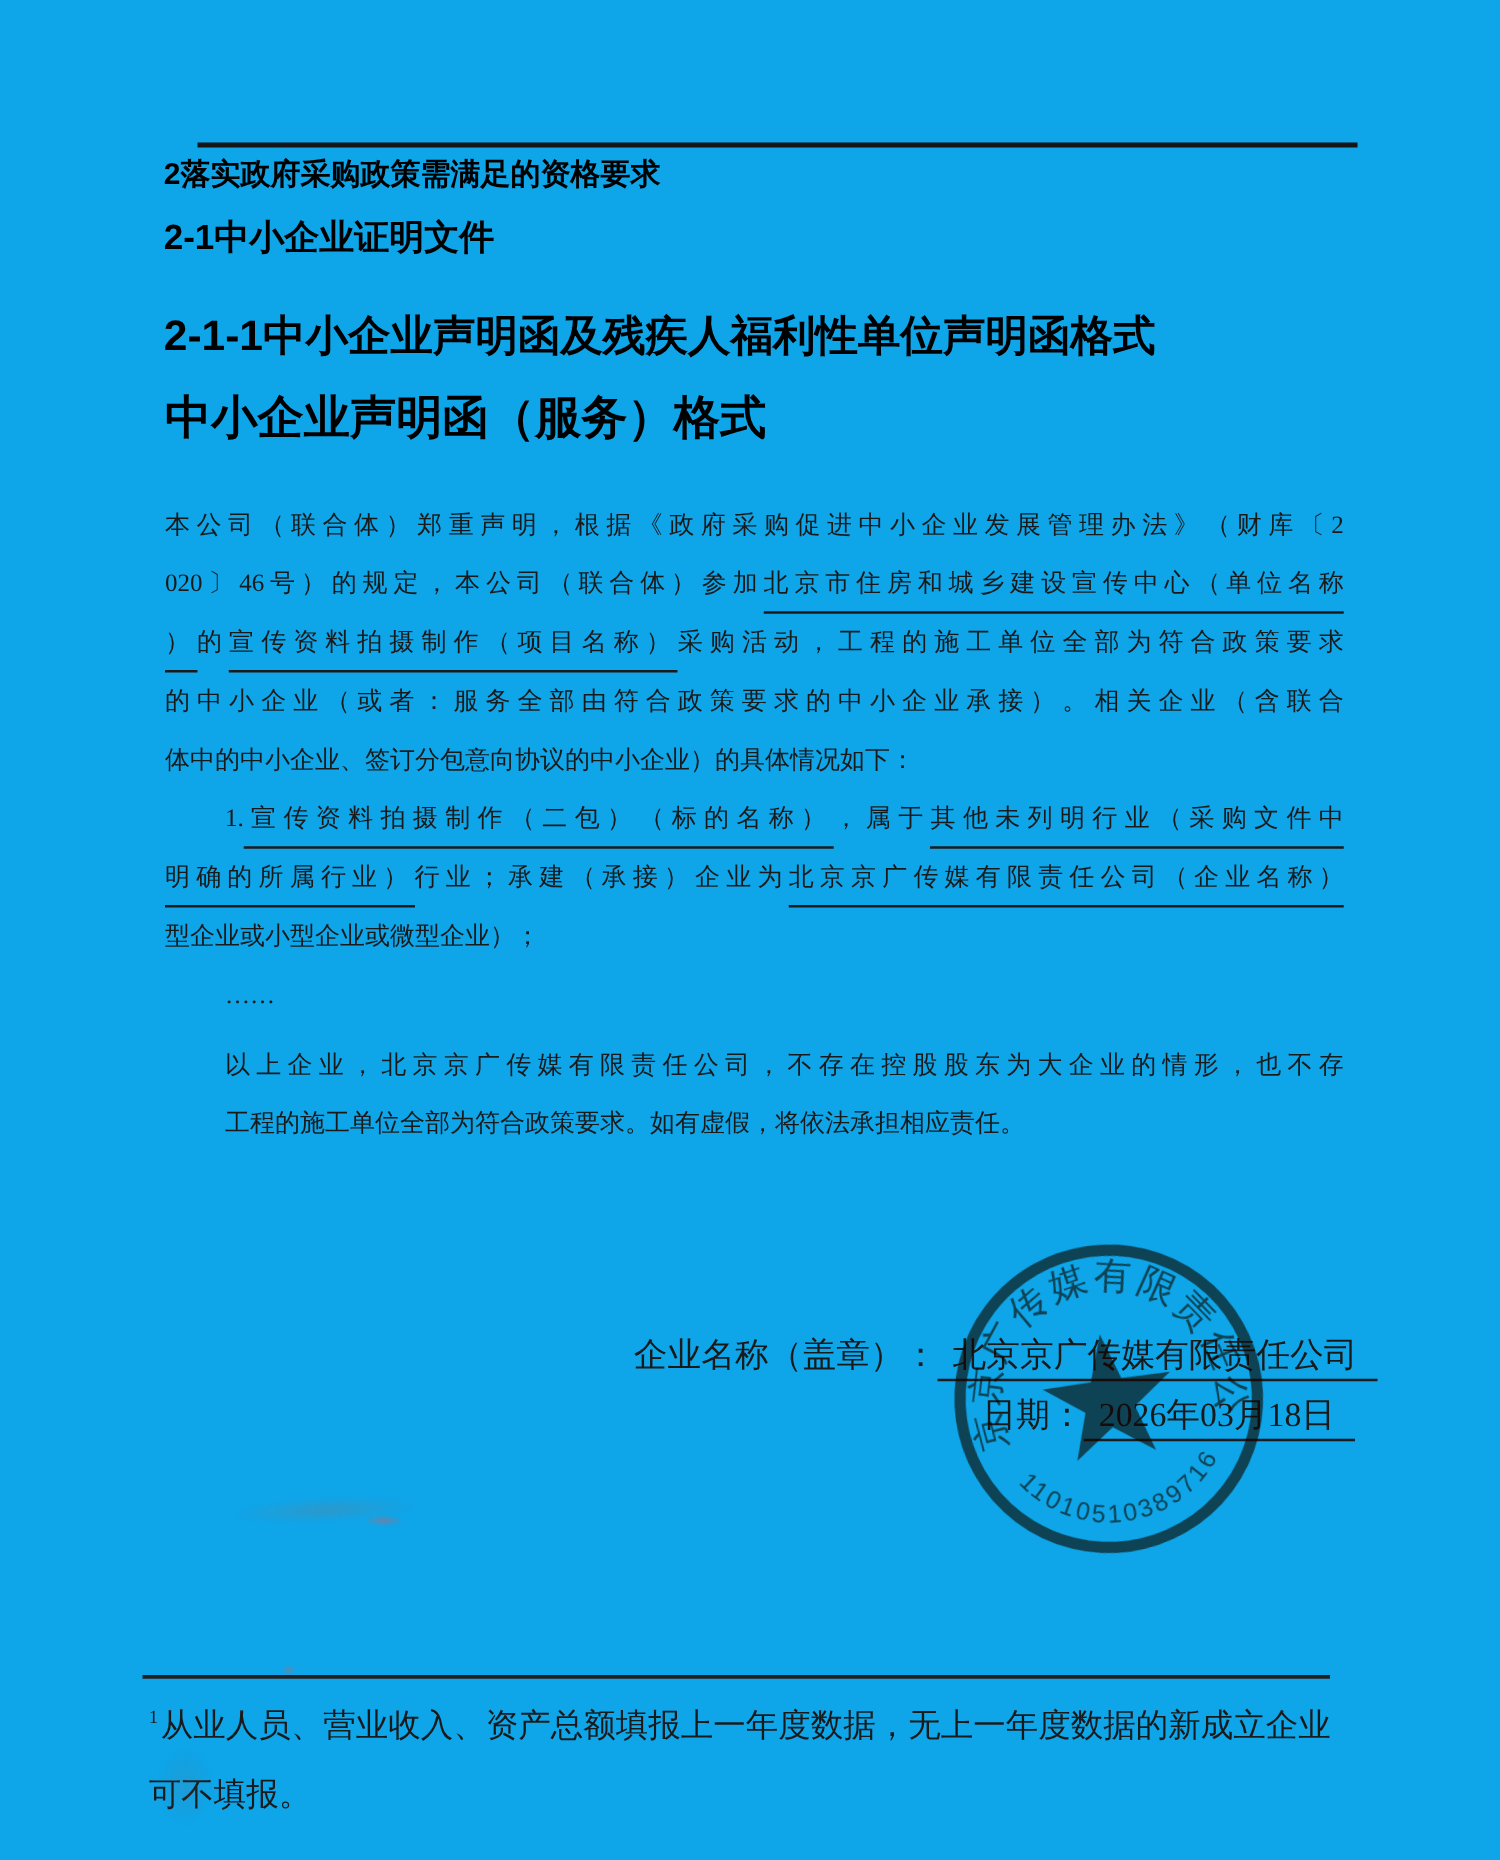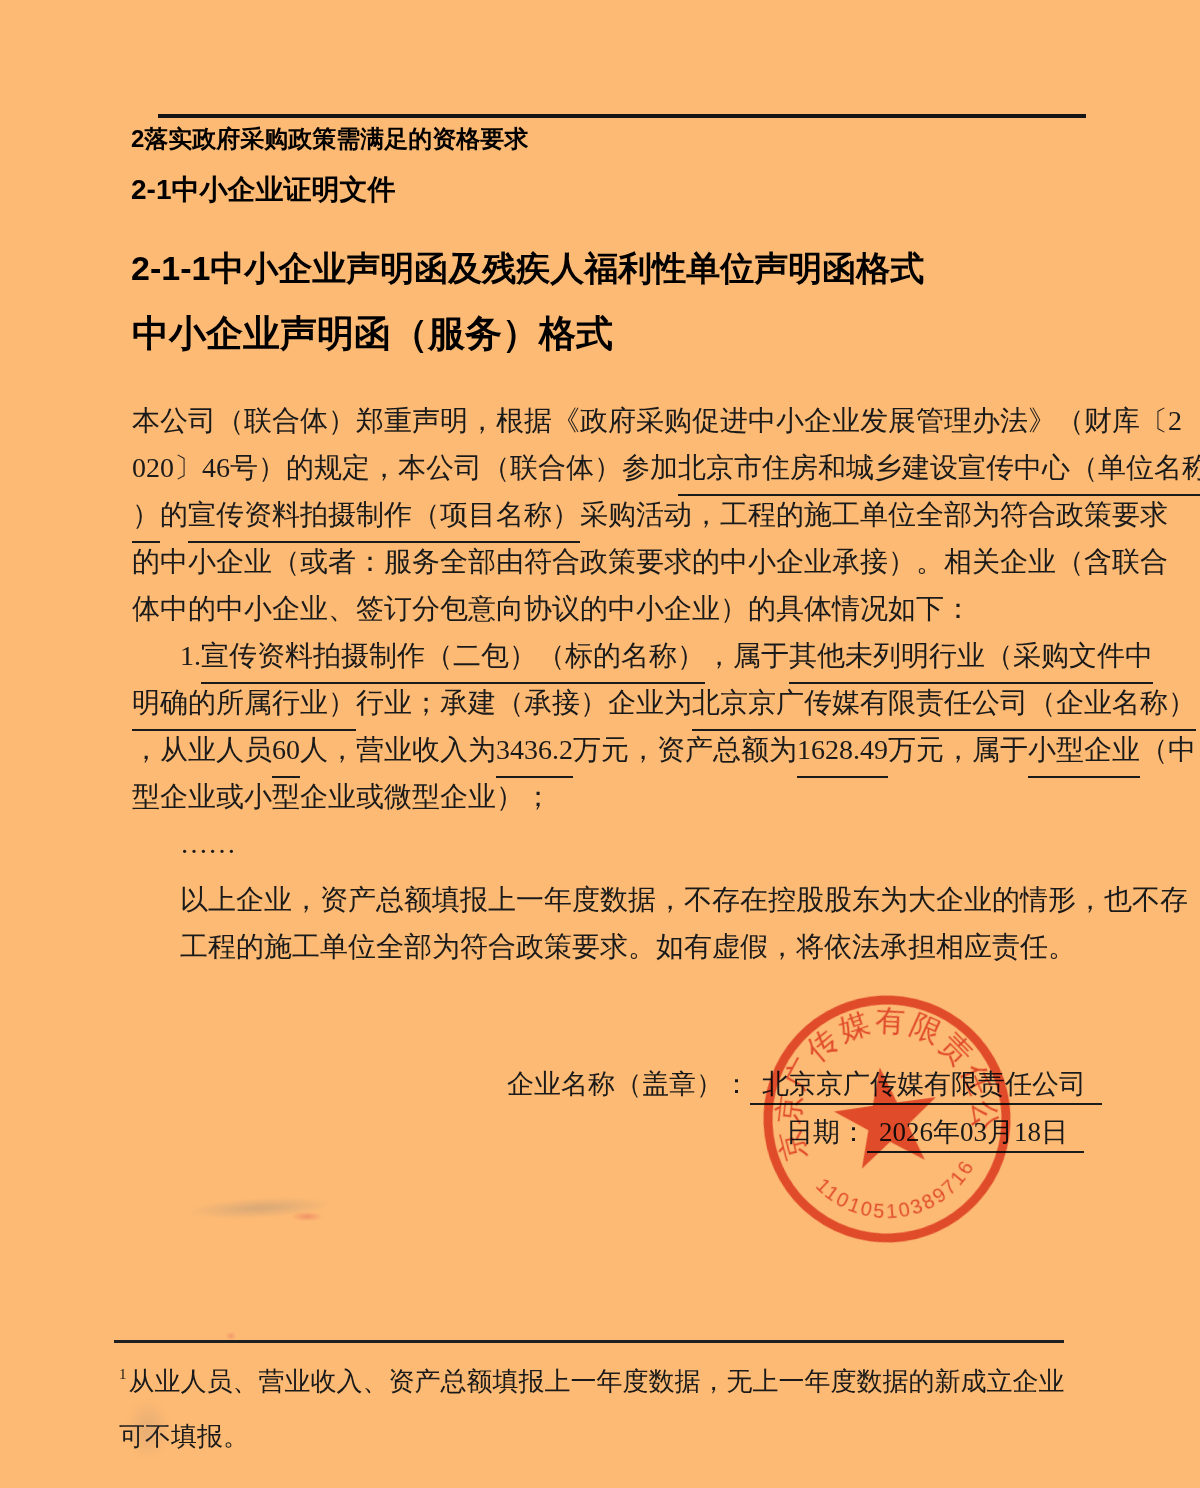--- a/index.html
+++ b/index.html
@@ -1,20 +1,20 @@
 <!DOCTYPE html>
 <html style="--seal-color: #dc4538;"><head>
 <meta charset="utf-8">
 <style>
   html,body{margin:0;padding:0;background:#888;}
   .page{
     position:relative;
     width:1200px;height:1488px;
     margin:0 auto;
-    background:#fdba74;
+    background:#0ea5e9;
     overflow:hidden;
     font-family:"Liberation Serif","DejaVu Serif",serif;
     color:#1a1a1a;
   }
   .rule-top{
     position:absolute;left:158px;top:114px;width:928px;height:4px;
     background:#151515;
   }
   .sec-h{
     position:absolute;left:131px;
@@ -25,21 +25,21 @@
   #h2{top:171px;font-size:28px;}
   #h3{top:234px;font-size:34px;margin-top:12px;}
   .doc-title{
     position:absolute;left:132px;top:309px;width:943px;
     text-align:left;
     font-family:"Liberation Sans","DejaVu Sans",sans-serif;
     font-weight:700;font-size:37px;color:#000;
   }
   .body-text{
     position:absolute;left:132px;top:397px;width:943px;
-    font-size:28px;line-height:47px;font-family:Liberation Serif, serif;
+    font-size:20px;line-height:47px;font-family:Liberation Serif, serif;
   }
   .line{
     height:47px;
     text-align:justify;
     text-align-last:justify;
     overflow:visible;
     white-space:nowrap;
   }
   .line.last{text-align-last:auto;}
   .line.indent{padding-left:48px;}
@@ -113,26 +113,25 @@
 
   <div class="body-text">
     <div class="line"><span>本公司（联合体）郑重声明，根据《政府采购促进中小企业发展管理办法》（财库〔2</span></div>
     <div class="line"><span>020〕46号）的规定，本公司（联合体）参加</span><span class="u">北京市住房和城乡建设宣传中心（单位名称</span></div>
     <div class="line"><span class="u">）</span><span>的</span><span class="u">宣传资料拍摄制作（项目名称）</span><span>采购活动，工程的施工单位全部为符合政策要求</span></div>
     <div class="line"><span>的中小企业（或者：服务全部由符合政策要求的中小企业承接）。相关企业（含联合</span></div>
     <div class="line last"><span>体中的中小企业、签订分包意向协议的中小企业）的具体情况如下：</span></div>
 
     <div class="line indent"><span>1.</span><span class="u">宣传资料拍摄制作（二包）（标的名称）</span><span>，属于</span><span class="u">其他未列明行业（采购文件中</span></div>
     <div class="line"><span class="u">明确的所属行业）</span><span>行业；承建（承接）企业为</span><span class="u">北京京广传媒有限责任公司（企业名称）</span></div>
-    <div class="line"><span>，从业人员</span><span class="u">60</span><span>人，营业收入为</span><span class="u">3436.2</span><span>万元，资产总额为</span><span class="u">1628.49</span><span>万元，属于</span><span class="u">小型企业</span><span>（中</span></div>
     <div class="line last"><span>型企业或小型企业或微型企业）；</span></div>
 
     <div class="line last indent">……</div>
 
-    <div class="line indent gap"><span>以上企业，资产总额填报上一年度数据，不存在控股股东为大企业的情形，也不存</span></div>
+    <div class="line indent gap"><span>以上企业，北京京广传媒有限责任公司，不存在控股股东为大企业的情形，也不存</span></div>
 
     <div class="line last indent"><span>工程的施工单位全部为符合政策要求。如有虚假，将依法承担相应责任。</span></div>
   </div>
 
   <div class="sig-line" id="sig-company">
     <span>企业名称（盖章）：</span><span class="u">北京京广传媒有限责任公司</span>
   </div>
   <div class="sig-line" id="sig-date">
     <span>日期：</span><span class="u">2026年03月18日</span>
   </div>

